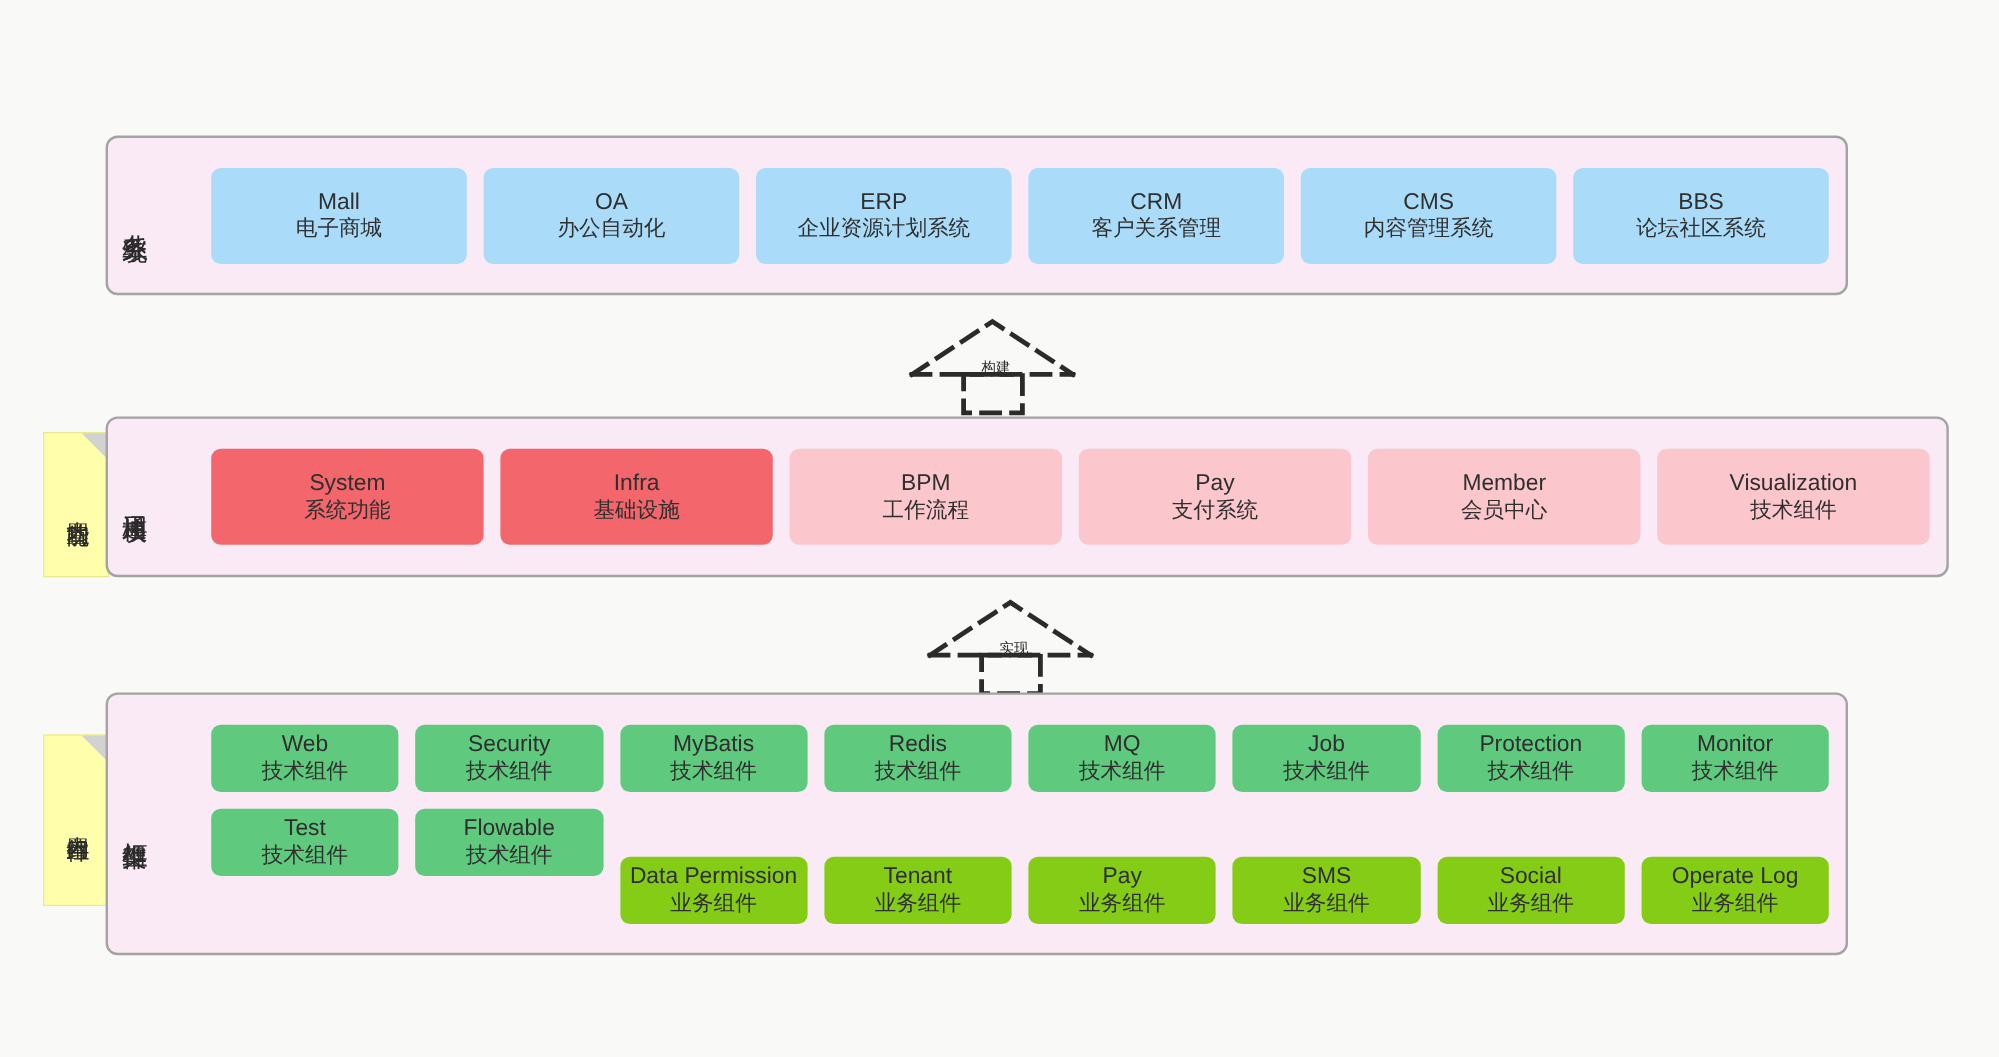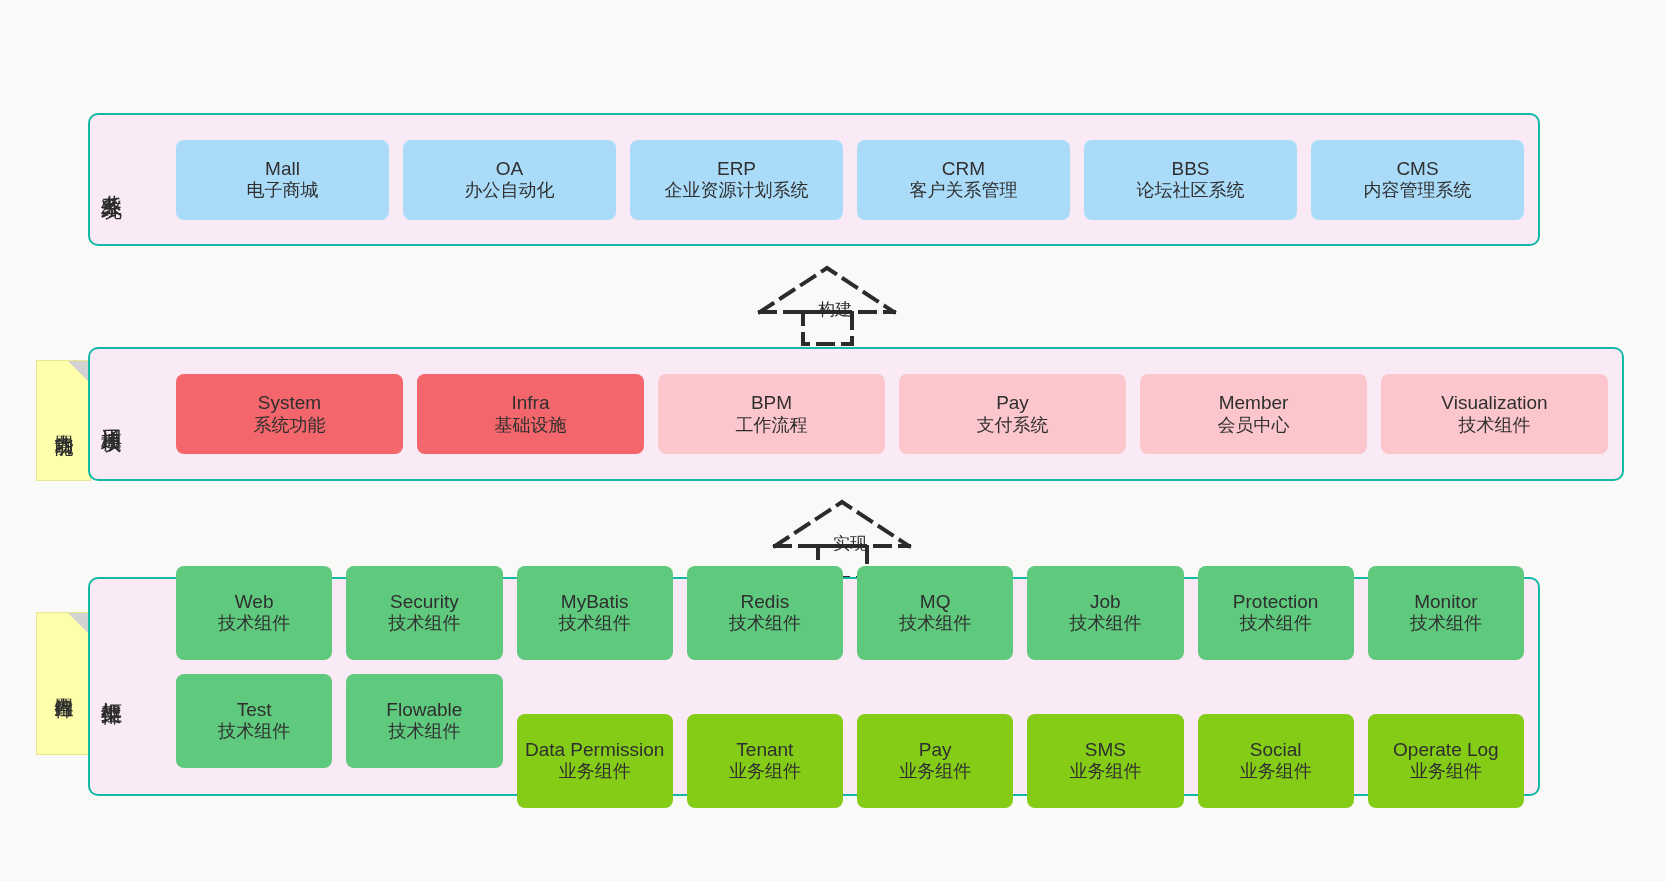--- a/index.html
+++ b/index.html
@@ -14,21 +14,21 @@
     width: 1666px;
     height: 881px;
     background: #f9f9f7;
     overflow: hidden;
   }
 
   
   .layer {
     position: absolute;
     background: #f9eaf5;
-    border: 2px solid #14b8a6;
+    border: 2px solid #a3a3a3;
     border-radius: 10px;
     display: flex;
     align-items: stretch;
     gap: 40px;
   }
   .layer-label {
     flex: 0 0 auto;
     width: 42px;
     display: flex;
     align-items: center;
@@ -71,21 +71,21 @@
     justify-content: center;
     text-align: center;
     color: #2f2f2f;
     padding: 4px 6px;
     line-height: 1.22;
     user-select: none;
   }
   .card .t-en { font-size: 19px; }
   .card .t-cn { font-size: 18px; }
   .card.tall   { height: 80px; }
-  .card.medium { height: 94px; }
+  .card.medium { height: 56px; }
 
   .c-blue        { background: #aadcfa; }
   .c-red         { background: #f2666c; }
   .c-pink        { background: #fcc6cd; }
   .c-green-dark  { background: #5fc97e; }
   .c-green-light { background: #84cc16; margin-top: 40px; }
 
   
   .note {
     position: absolute;
@@ -109,21 +109,21 @@
     width: 0; height: 0;
     border-top: 22px solid #d2d2d2;
     border-left: 22px solid transparent;
   }
 
   
   .connector { position: absolute; }
   .connector svg { display: block; overflow: visible; }
   .connector .conn-label {
     position: absolute;
-    font-size: 17px;
+    font-size: 12px;
     color: #2b2b2b;
     white-space: nowrap;
     user-select: none;
   }
 </style>
 </head>
 <body>
 
 <div id="canvas">
 
@@ -140,26 +140,26 @@
         </div>
         <div class="card tall c-blue">
           <div class="t-en">ERP</div>
           <div class="t-cn">企业资源计划系统</div>
         </div>
         <div class="card tall c-blue">
           <div class="t-en">CRM</div>
           <div class="t-cn">客户关系管理</div>
         </div>
         <div class="card tall c-blue">
+          <div class="t-en">CMS</div>
+          <div class="t-cn">内容管理系统</div>
+        </div>
+        <div class="card tall c-blue">
           <div class="t-en">BBS</div>
           <div class="t-cn">论坛社区系统</div>
-        </div>
-        <div class="card tall c-blue">
-          <div class="t-en">CMS</div>
-          <div class="t-cn">内容管理系统</div>
         </div>
       </div>
   </div>
 
   <div class="connector" id="conn-build" style="left:752px; top:258px; width:150px; height:90px;">
     <svg width="150" height="90" viewBox="0 0 150 90">
       <polyline points="8,54 75,10 142,54" fill="none" stroke="#2b2b2b" stroke-width="4" stroke-dasharray="15,10" stroke-linecap="square"></polyline>
       <line x1="8" y1="54" x2="142" y2="54" stroke="#2b2b2b" stroke-width="4" stroke-dasharray="15,10" stroke-linecap="square"></line>
       <rect x="51" y="54" width="49" height="32" fill="none" stroke="#2b2b2b" stroke-width="4" stroke-dasharray="15,10" stroke-linecap="square"></rect>
     </svg>

